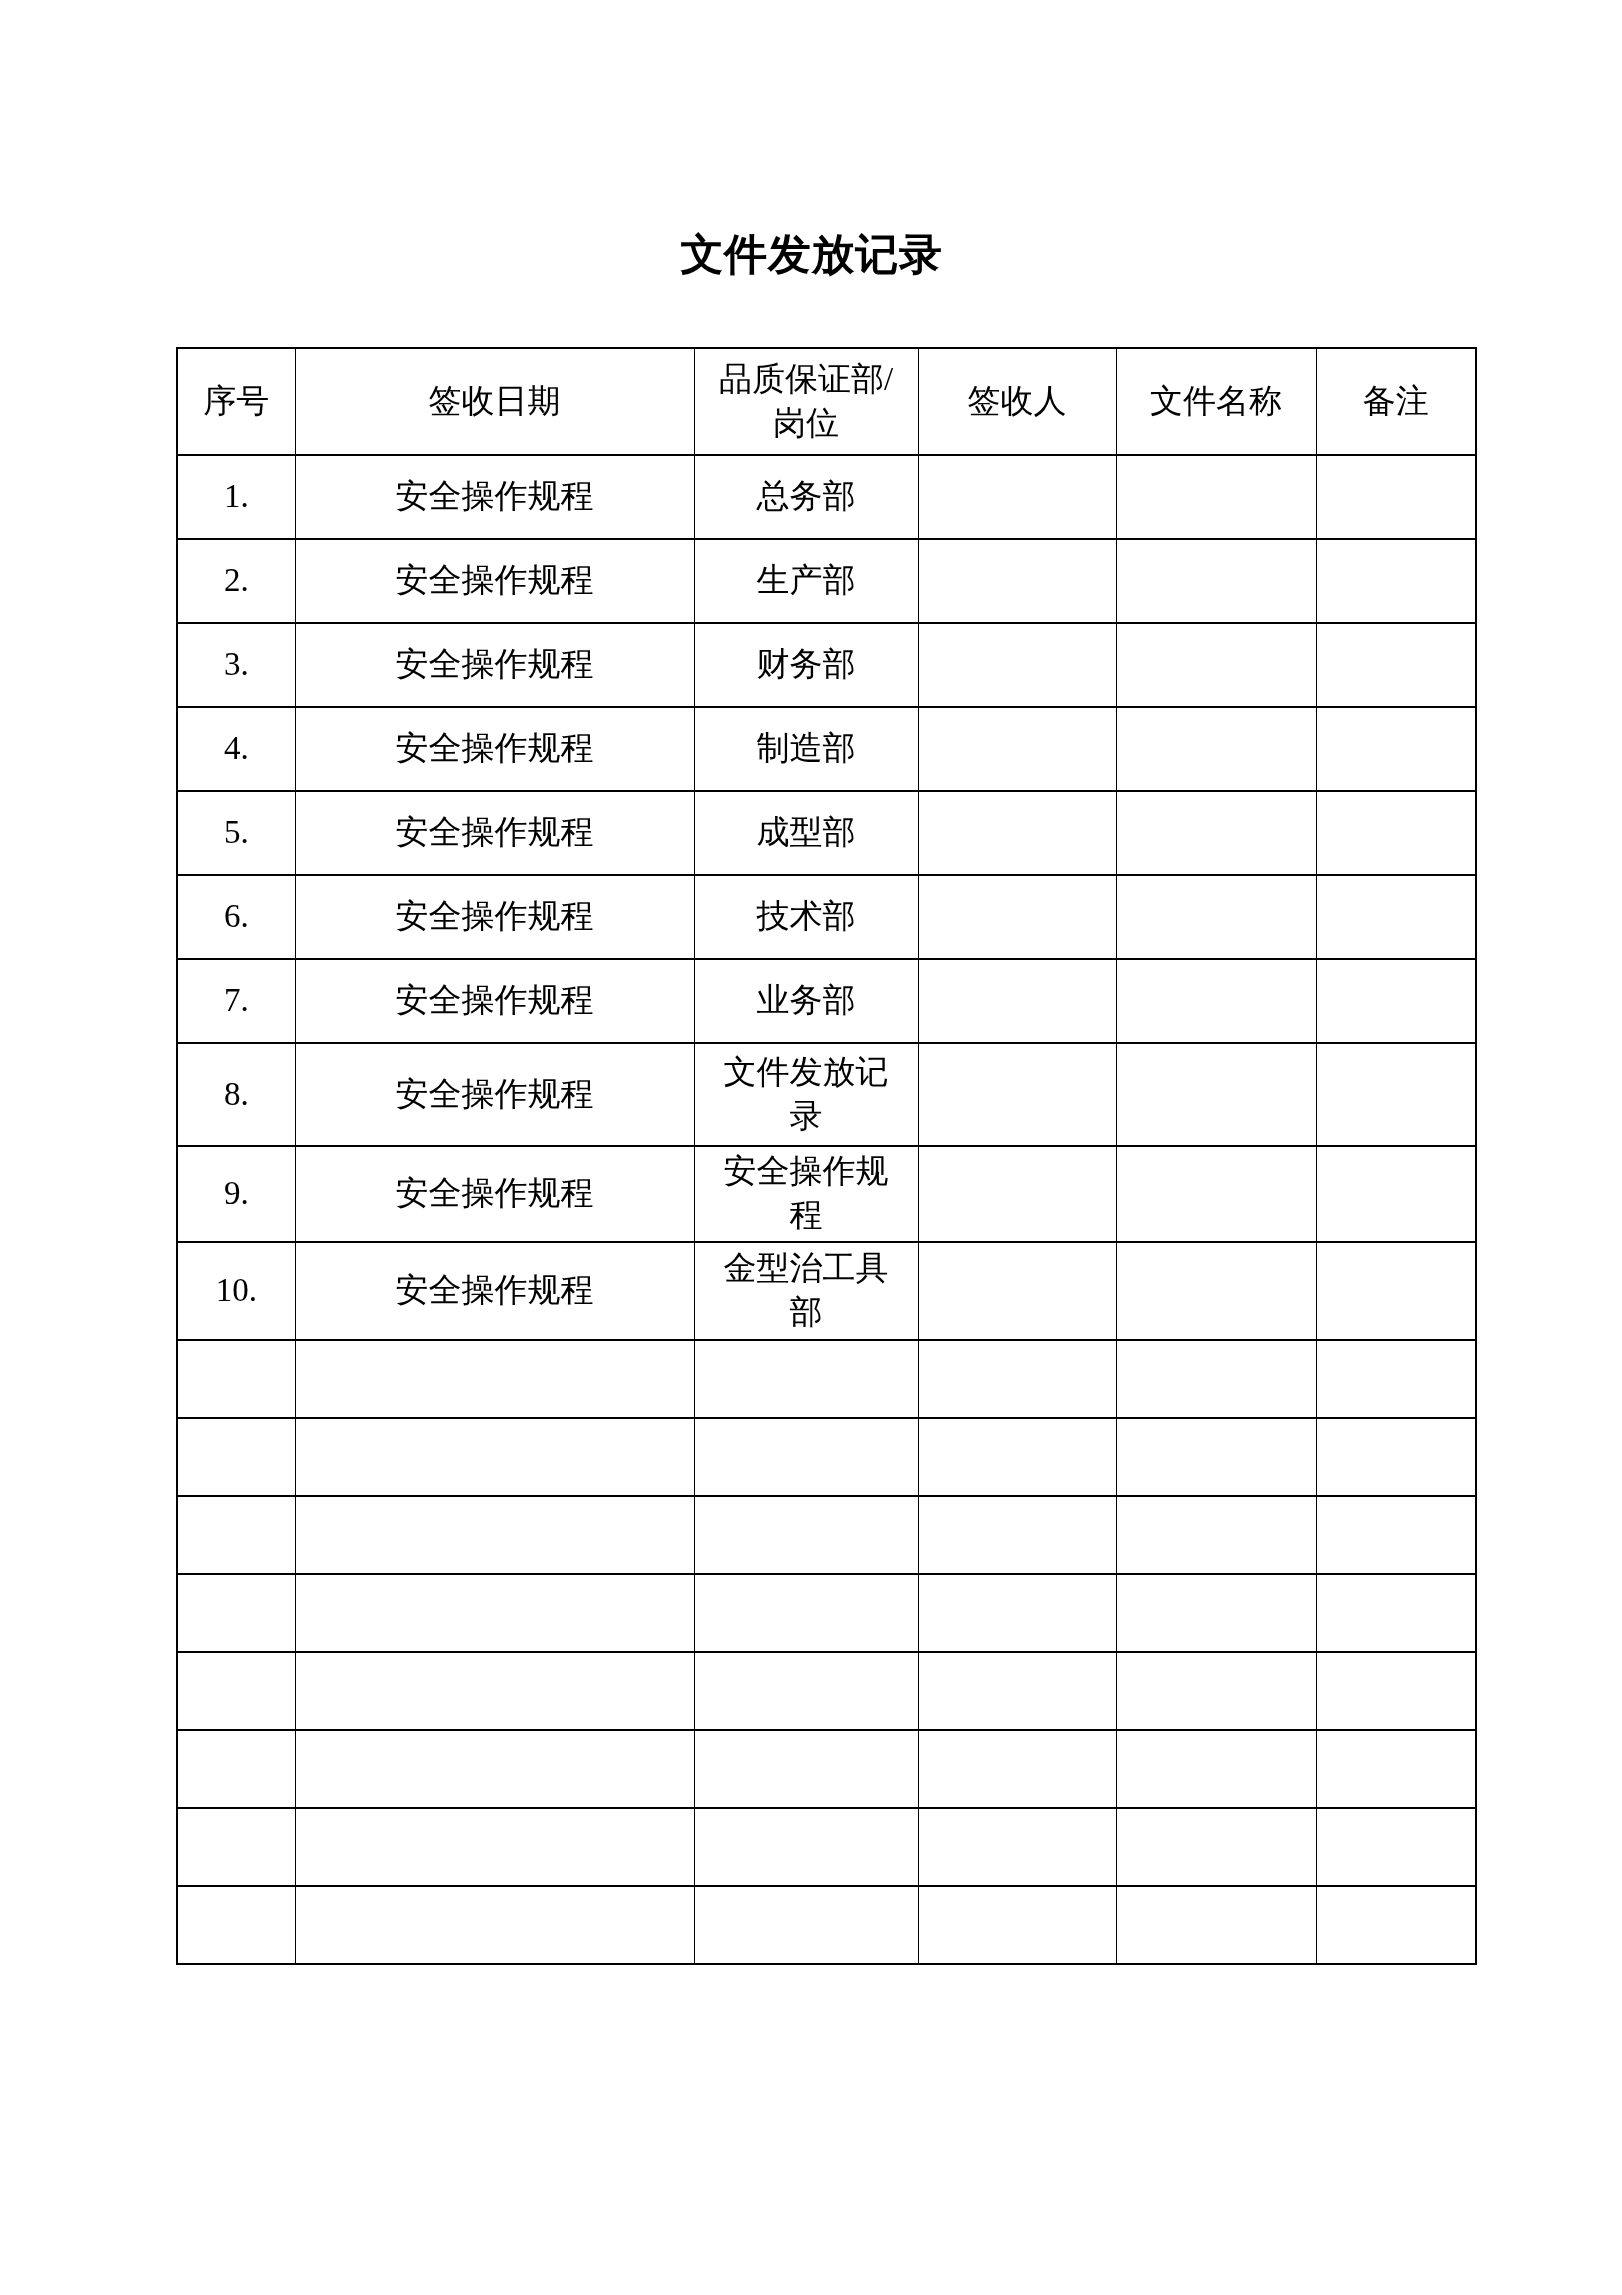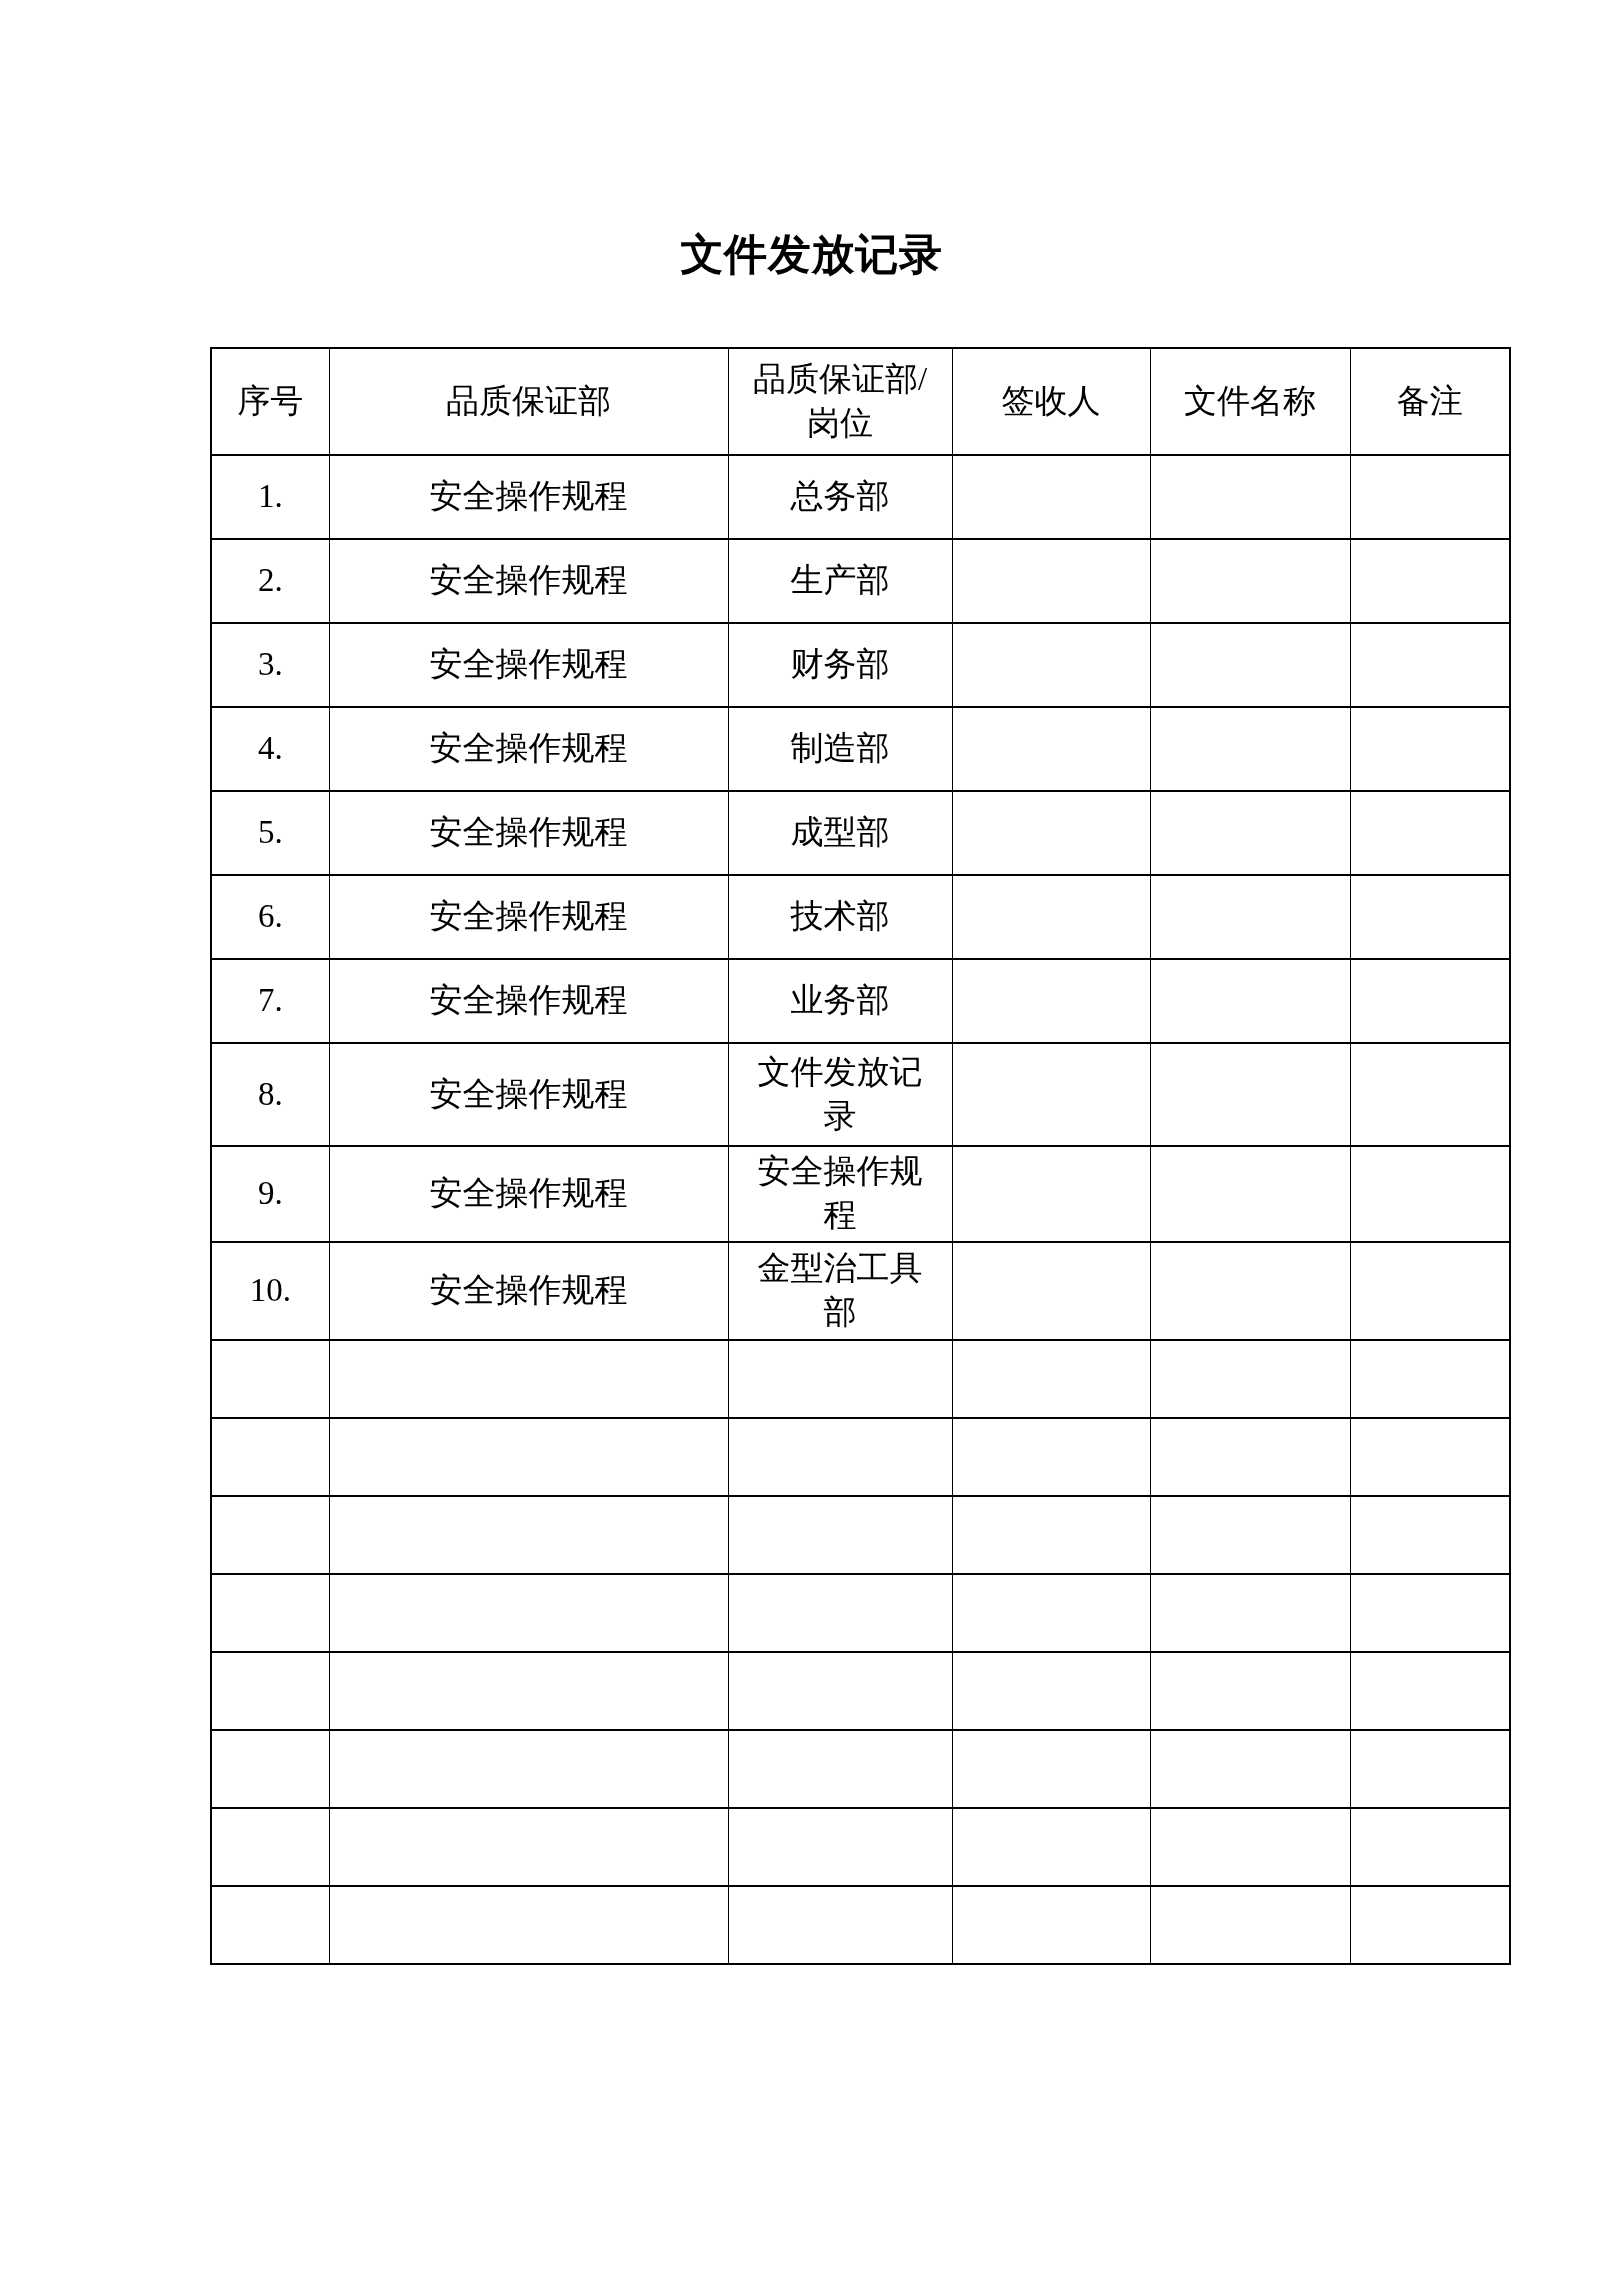--- a/index.html
+++ b/index.html
@@ -20,21 +20,21 @@
     position: absolute;
     top: 230px; left: 0; right: 0;
     text-align: center;
     font-size: 43px;
     line-height: 1.15;
     font-weight: bold;
     letter-spacing: 0.7px;
   }
   table.record-table {
     position: absolute;
-    left: 210px; top: 347px;
+    left: 176px; top: 347px;
     width: 1298px;
     border-collapse: collapse;
     table-layout: fixed;
     border: 2.6px solid #000000;
   }
   .record-table th, .record-table td {
     border: 1.3px solid #000000;
     border-top-width: 2px;
     border-bottom-width: 2px;
     text-align: center;
@@ -65,21 +65,21 @@
       <col style="width:118px">
       <col style="width:399px">
       <col style="width:224px">
       <col style="width:198px">
       <col style="width:200px">
       <col style="width:160px">
     </colgroup>
     <thead>
       <tr>
         <th>序号</th>
-        <th>品质保证部</th>
+        <th>签收日期</th>
         <th>品质保证部/岗位</th>
         <th>签收人</th>
         <th>文件名称</th>
         <th>备注</th>
       </tr>
     </thead>
     <tbody id="table-body">
         <tr class="r-std">
       <td>1.</td>
       <td>安全操作规程</td>

